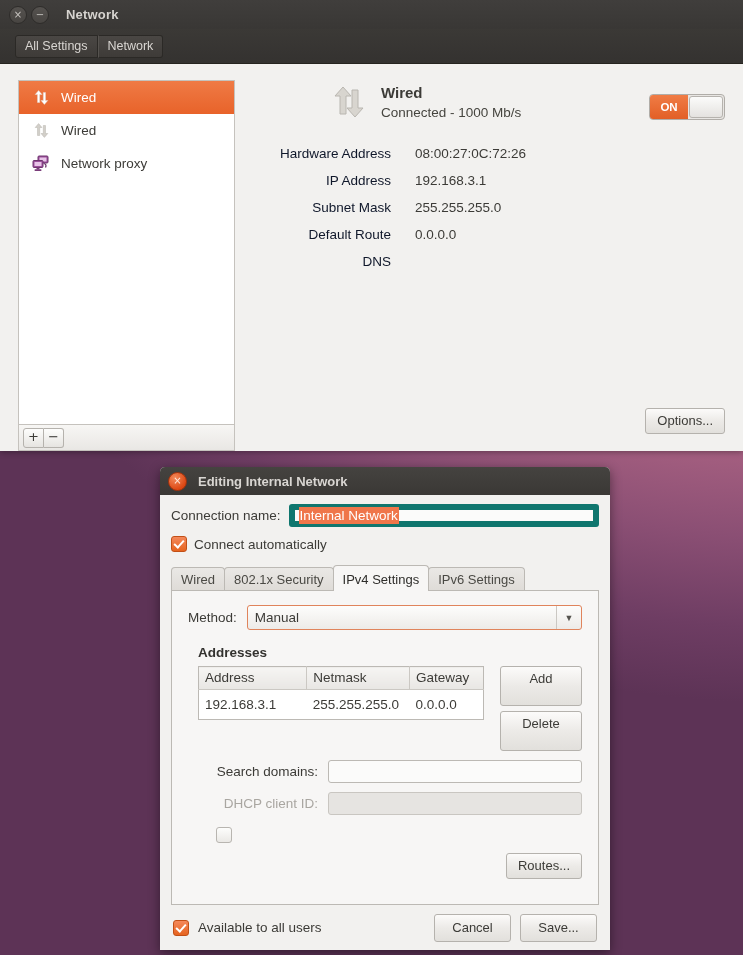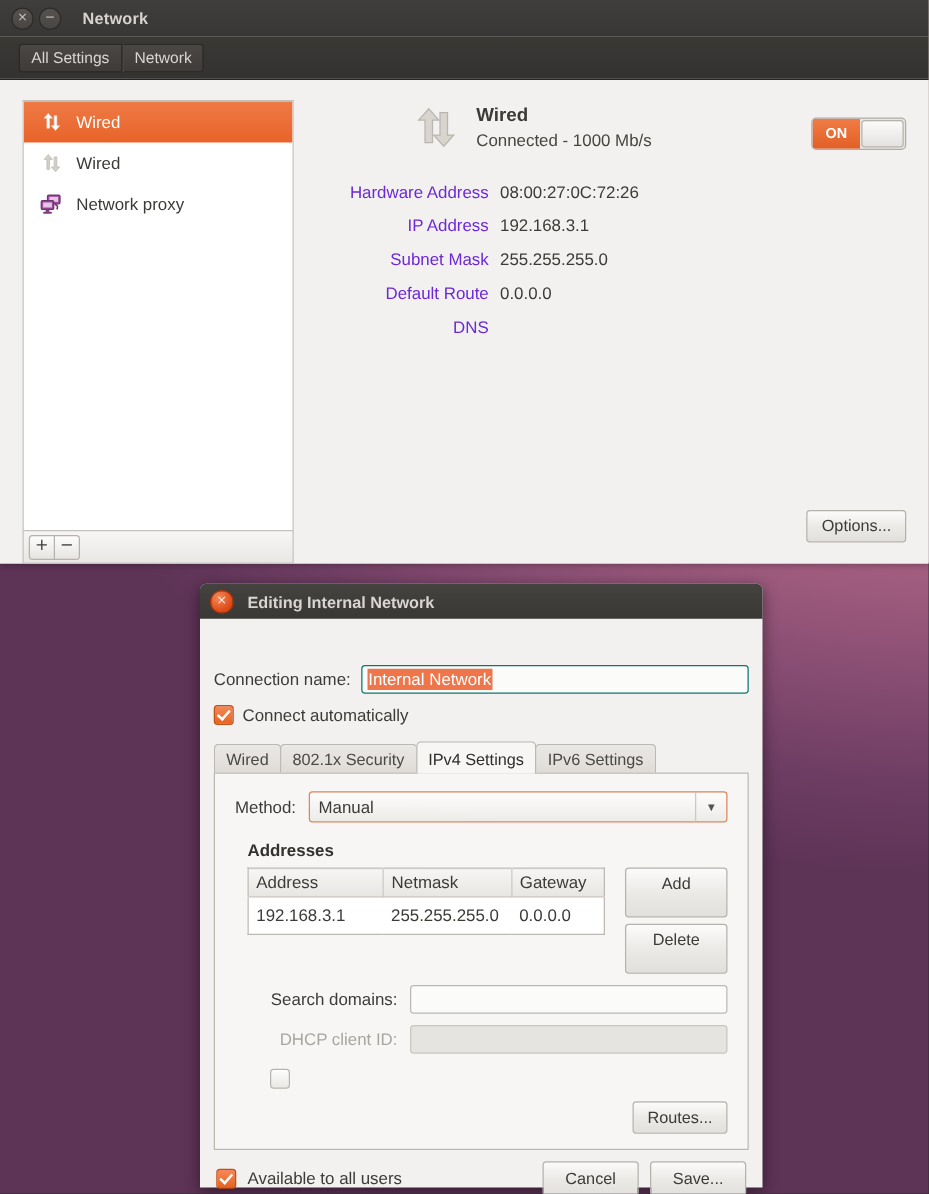--- a/index.html
+++ b/index.html
@@ -182,22 +182,22 @@
     border-radius: 3px;
     background: linear-gradient(to bottom, #fbfbfa, #e4e2df);
   }
 
   .info-table { margin-top: 17px; }
   .info-row { display: flex; height: 27px; align-items: center; }
   .info-label {
     width: 138px;
     text-align: right;
     font-size: 13.5px;
-    color: #6d28d9;
-    padding-right: 9px;
+    color: #0f172a;
+    padding-right: 24px;
     flex: none;
   }
   .info-value { font-size: 13.5px; color: #3c3b37; }
 
   .btn {
     border: 1px solid #b5b2ad;
     border-radius: 3px;
     background: linear-gradient(to bottom, #fcfbfa 0%, #eceae7 50%, #e2e0dc 100%);
     font-size: 13px;
     color: #3c3b37;
@@ -247,26 +247,26 @@
     margin-left: 11px;
   }
 
   .dlg-body {
     flex: 1;
     padding: 9px 11px 0 11px;
     box-sizing: border-box;
     display: flex;
     flex-direction: column;
   }
-  .row-name { display: flex; align-items: center; gap: 8px; margin-top: 28px; }
+  .row-name { display: flex; align-items: center; gap: 8px; }
   .lbl { font-size: 13.5px; color: #3c3b37; }
   .text-input {
     flex: 1;
     height: 23px;
-    border: 1px solid #0f766e;
+    border: 6px solid #0f766e;
     border-radius: 3px;
     background: #fbfbfa;
     font-size: 13.5px;
     color: #3c3b37;
     padding: 0 4px;
     box-sizing: border-box;
     font-family: "Liberation Sans", sans-serif;
     display: flex;
     align-items: center;
   }

